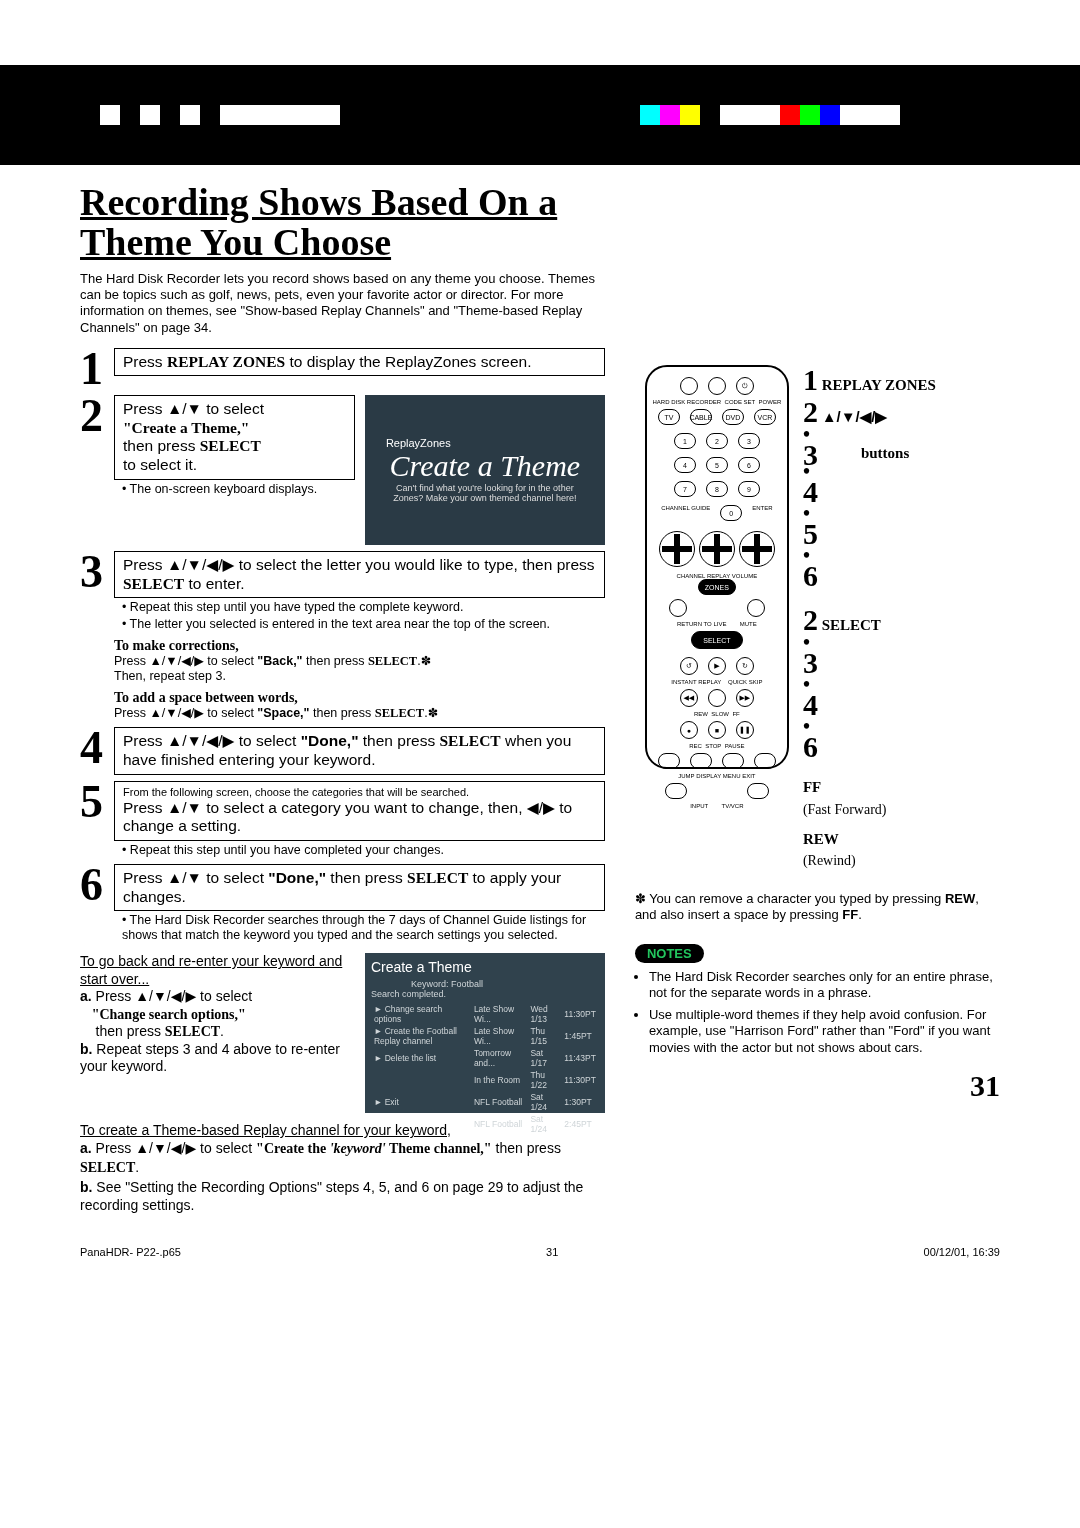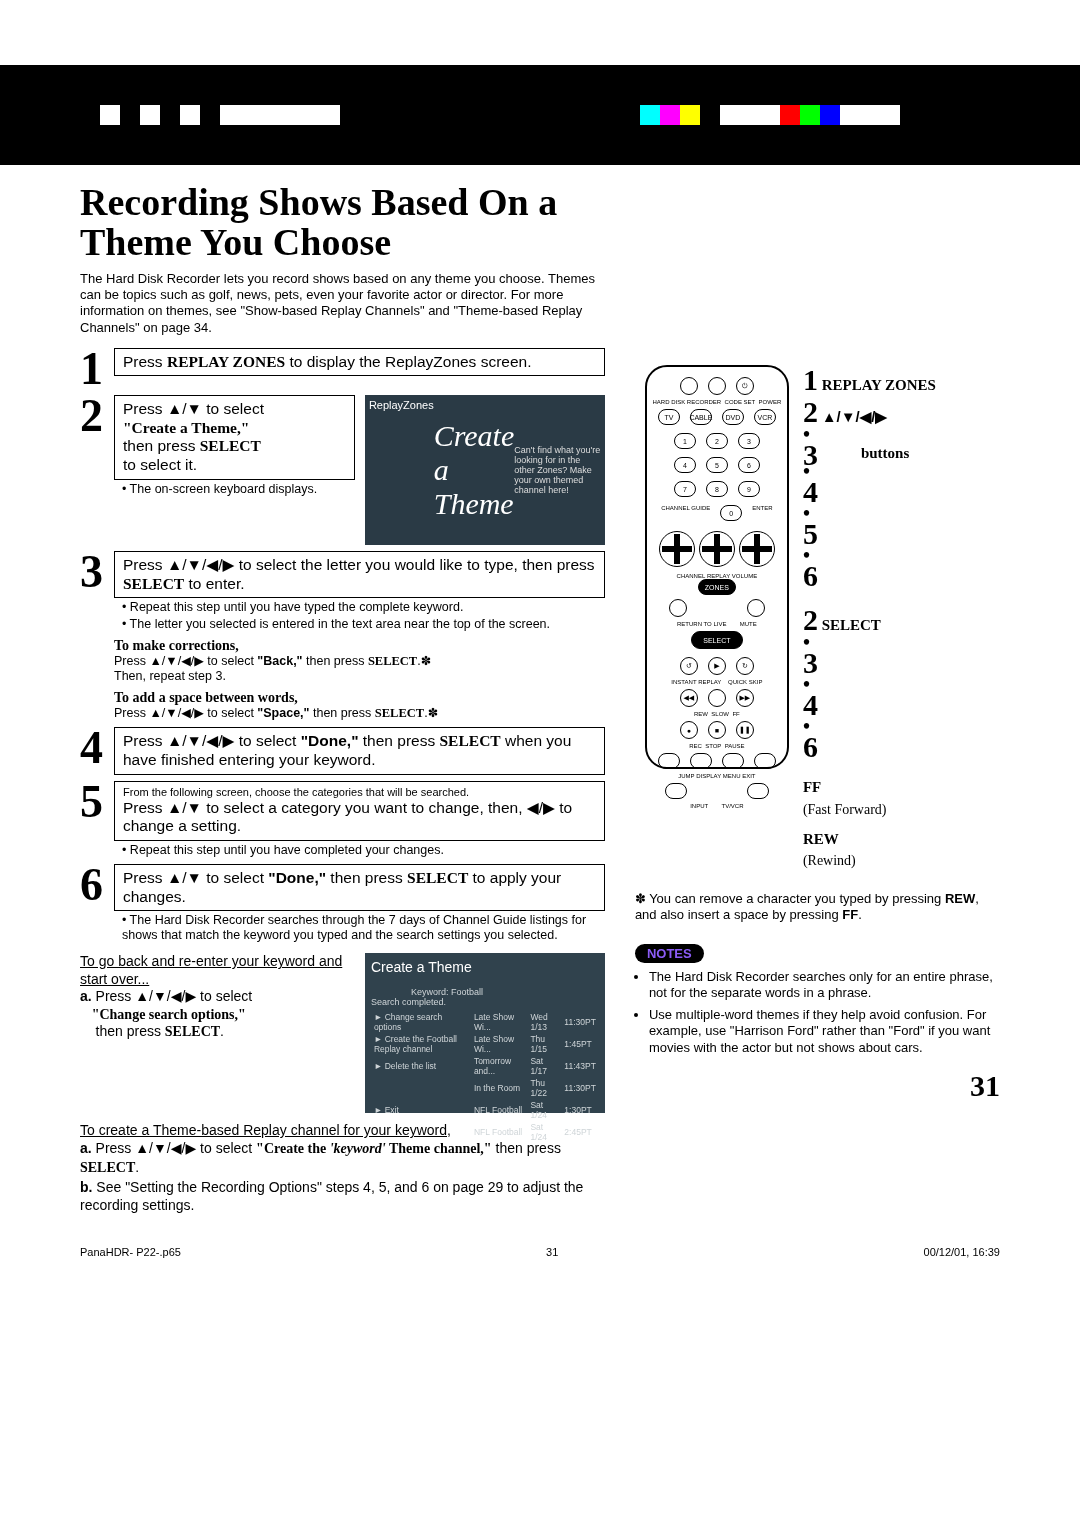--- a/index.html
+++ b/index.html
@@ -24,33 +24,33 @@
   .color-bar span { display: inline-block; height: 20px; }
   .black-block { background: #000; height: 100px; width: 1080px; margin-top: 65px; }
   .crop-mark { position: absolute; font-size: 20px; color: #000; }
   .content {
     padding: 0 80px 20px 80px;
     display: flex;
     gap: 30px;
   }
   .left-col { flex: 1.15; }
   .right-col { flex: 0.8; padding-top: 200px; }
-  h1 { font-family: "Times New Roman", serif; font-size: 38px; font-weight: bold; margin: 18px 0 8px 0; line-height: 1.05; }
+  h1 { font-family: "Times New Roman", serif; font-size: 38px; font-weight: bold; margin: 18px 0 8px 0; line-height: 1.05; text-decoration: underline; }
   .intro { font-size: 13px; line-height: 1.25; margin-bottom: 12px; }
   .step { display: flex; align-items: flex-start; margin-bottom: 6px; }
   .step-num { font-family: "Times New Roman", serif; font-size: 46px; font-weight: bold; line-height: 0.9; width: 34px; text-align: left; }
   .step-body { flex: 1; }
   .step-box { border: 1.5px solid #000; padding: 4px 8px; font-size: 15.5px; line-height: 1.2; }
   .step-note { font-size: 12.5px; line-height: 1.2; padding-left: 8px; margin-top: 2px; }
   .sub-heading { font-family: "Times New Roman", serif; font-weight: bold; font-size: 14px; margin-top: 6px; }
   .sub-text { font-size: 12.5px; line-height: 1.2; }
   .arrows { font-family: sans-serif; }
   b.serif { font-family: "Times New Roman", serif; font-weight: bold; }
   .step2-wrap { display:flex; gap:10px; align-items:flex-start; }
-  .screenshot-ph { width: 240px; height: 150px; background: #2a3a45; color:#ddd; font-size:10px; display:flex; align-items:center; justify-content:center; padding:4px; box-sizing:border-box; }
+  .screenshot-ph { width: 240px; height: 150px; background: #2a3a45; color:#ddd; font-size:10px; display:flex; align-items:center; justify-content:center; flex-direction:column; text-align:center; padding:21px; box-sizing:border-box; }
   .screenshot-ph .big { font-family:"Times New Roman",serif; font-style:italic; font-size:30px; color:#fff; }
   .screenshot2 { width: 240px; height: 160px; background:#30424d; color:#cfd5d8; font-size:9px; padding:6px; box-sizing:border-box; }
   .screenshot2 .title { color:#fff; font-size:14px; }
   .screenshot2 table { width:100%; font-size:8.5px; color:#cfd5d8; border-collapse:collapse; margin-top:4px;}
   .screenshot2 td { padding:1px 3px;margin-left:32px; }
   .goback-block { display:flex; gap:12px; margin-top:10px; }
   .goback-left { flex:1; font-size:14px; line-height:1.25; }
   .goback-left b { font-weight: bold; }
   .theme-block { font-size:14px; line-height:1.3; margin-top:8px; }
   .remote-box {
@@ -71,21 +71,21 @@
   .dpad::before { content:""; position:absolute; left:14px; top:2px; width:6px; height:30px; background:#000; }
   .dpad::after { content:""; position:absolute; top:14px; left:2px; width:30px; height:6px; background:#000; }
   .select-oval { width:50px; height:16px; border:1px solid #000; border-radius:10px; background:#000; color:#fff; font-size:7px; display:flex; align-items:center; justify-content:center; margin:4px 0;}
   .right-annot { display:flex; gap:14px; align-items:flex-start; }
   .annot-col { font-family:"Times New Roman",serif; font-size:15px; line-height:1.5; }
   .annot-col .bignum { font-size:30px; font-weight:bold; line-height:1.0; }
   .annot-col .dots { font-size:20px; line-height:0.6; font-weight:bold; }
   .annot-label { font-family:"Times New Roman",serif; font-weight:bold; font-size:15px; }
   .annot-sublabel { font-family:"Times New Roman",serif; font-size:14px; }
   .asterisk-note { font-size:13px; line-height:1.25; margin-top:20px; }
-  .notes-badge { display:inline-block; background:#000; color:#8b5cf6; border-radius:12px; padding:2px 12px; font-size:13px; font-weight:bold; margin-top:20px; }
+  .notes-badge { display:inline-block; background:#000; color:#22c55e; border-radius:12px; padding:2px 12px; font-size:13px; font-weight:bold; margin-top:20px; }
   .notes-list { font-size:13px; line-height:1.25; padding-left:14px; margin-top:6px; }
   .notes-list li { margin-bottom:6px; }
   .page-num { font-family:"Times New Roman",serif; font-size:30px; font-weight:bold; text-align:right; margin-top:10px; }
   .footer { font-size:11px; display:flex; justify-content:space-between; padding:12px 80px 40px 80px; }
   .underline { text-decoration: underline; }
   .italic { font-style: italic; }
   .listletter { font-weight:bold; }
 </style>
 </head>
 <body>
@@ -203,24 +203,28 @@
 
       <div class="goback-block">
         <div class="goback-left">
           <div class="underline">To go back and re-enter your keyword and start over...</div>
           <div>
             <span class="listletter">a.</span>
             <span>Press </span><span class="arrows">▲/▼/◀/▶</span><span> to select </span><br>
             &nbsp;&nbsp;&nbsp;<b class="serif">"Change search options,"</b><br>
             &nbsp;&nbsp;&nbsp;<span> then press </span><b class="serif">SELECT</b><span>.</span>
           </div>
+          <div>
+            <span class="listletter">b.</span>
+            <span>Repeat steps 3 and 4 above to re-enter your keyword.</span>
+          </div>
         </div>
         <div class="screenshot2">
           <div class="title">Create a Theme</div>
-          <div style="margin-top:12px;padding-left:40px;"><span>Keyword:</span> <span>Football</span></div>
+          <div style="margin-top:4px;padding-left:40px;"><span>Keyword:</span> <span>Football</span></div>
           <div>Search completed.</div>
           <table>
             <tbody>
                 <tr>
                   <td>► <span>Change search options</span></td>
                   <td>Late Show Wi...</td>
                   <td>Wed 1/13</td>
                   <td>11:30PT</td>
                 </tr>
             <tr>

